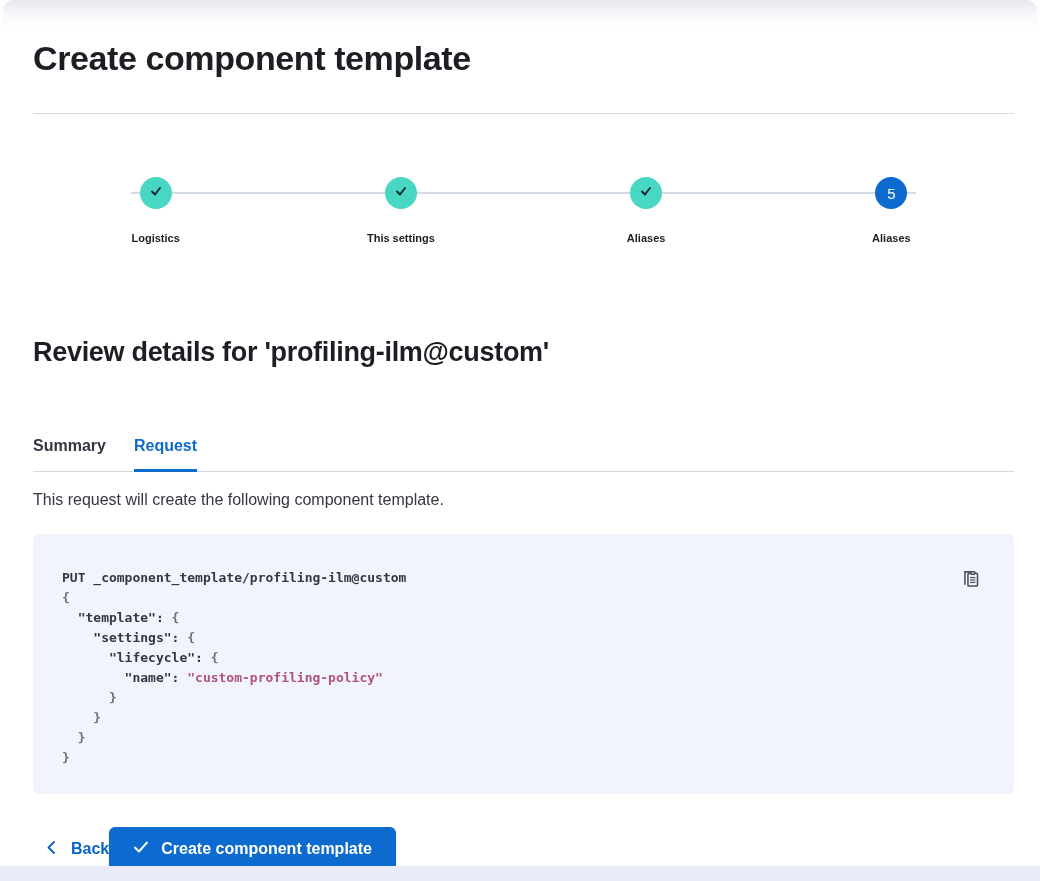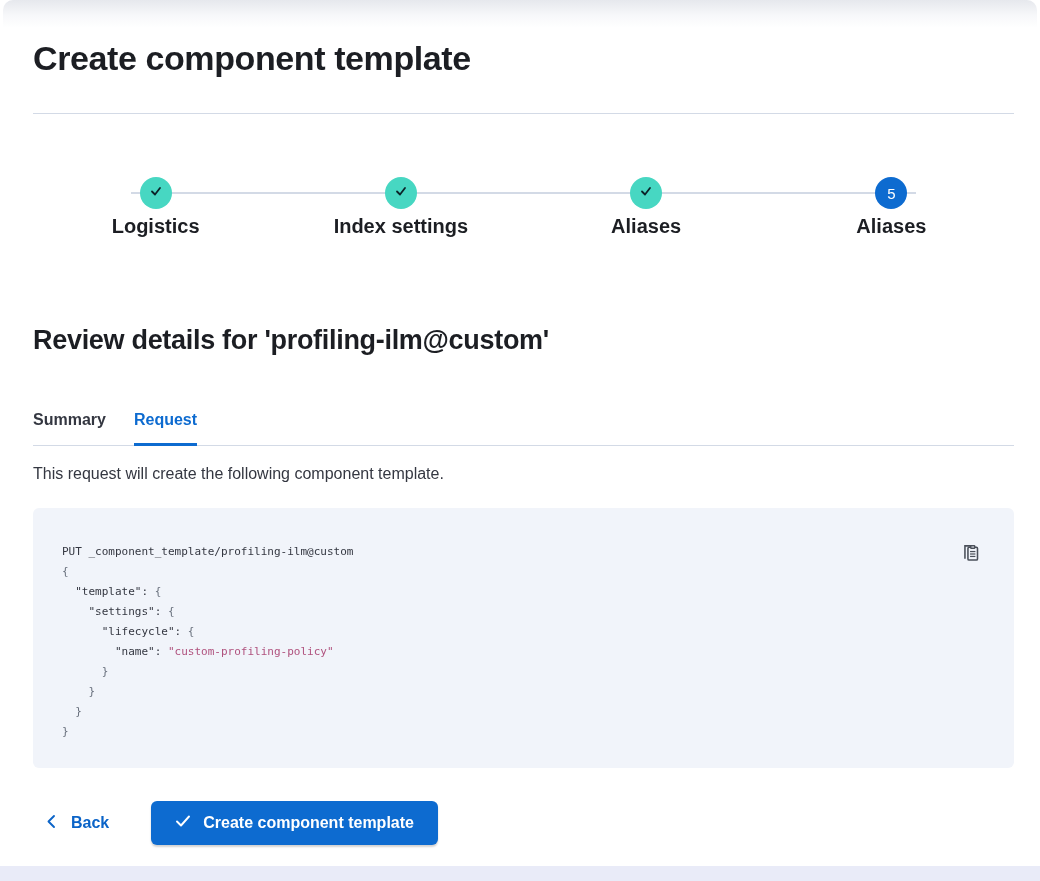--- a/index.html
+++ b/index.html
@@ -34,40 +34,40 @@
   .stepper{position:relative;margin-top:63px;display:flex;}
   .stepper-line{position:absolute;top:15px;left:98px;right:98px;height:2px;background:var(--divider);}
   .step{flex:1 1 0;display:flex;flex-direction:column;align-items:center;cursor:pointer;position:relative;}
   .step-circle{
     width:32px;height:32px;border-radius:50%;
     display:flex;align-items:center;justify-content:center;
     position:relative;z-index:1;
   }
   .step-circle.complete{background:var(--step-complete);}
   .step-circle.current{background:var(--primary);color:#fff;font-size:15px;font-weight:500;}
-  .step-label{margin-top:5px;font-size:20px;line-height:24px;font-weight:700;color:var(--ink);}
+  .step-label{margin-top:17px;font-size:11px;line-height:24px;font-weight:700;color:var(--ink);}
   
   h2.review-heading{margin-top:84px;font-size:27px;line-height:36px;font-weight:700;letter-spacing:-0.3px;color:var(--ink);}
-  .tabs{margin-top:50px;display:flex;gap:28px;border-bottom:1px solid var(--divider);}
+  .tabs{margin-top:64px;display:flex;gap:28px;border-bottom:1px solid var(--divider);}
   .tab{font-size:16px;line-height:24px;font-weight:700;padding-bottom:11px;cursor:pointer;color:var(--body-ink);border-bottom:3px solid transparent;margin-bottom:-1px;}
   .tab.active{color:var(--primary);border-bottom-color:var(--primary);}
   .desc{margin-top:16px;font-size:16px;line-height:24px;color:var(--body-ink);}
   
   .code-block{
     position:relative;margin-top:22px;background:var(--code-bg);
     border-radius:6px;padding:34px 60px 26px 29px;
   }
-  .code{font-family:"DejaVu Sans Mono", monospace;font-size:11px;line-height:20px;color:var(--body-ink);}
+  .code{font-family:"DejaVu Sans Mono", monospace;font-size:13px;line-height:20px;color:var(--body-ink);font-weight:bold;}
   .code-line{white-space:pre;}
   .seg-plain{color:var(--body-ink);}
   .seg-punct{color:var(--punct);}
   .seg-string{color:var(--code-string);}
   .copy-btn{position:absolute;top:32px;right:32px;background:none;border:none;cursor:pointer;padding:2px;line-height:0;}
   
-  .footer{margin-top:33px;display:flex;align-items:center;gap:42px;}
+  .footer{margin-top:33px;display:flex;align-items:center;}
   .back-link{margin-left:12px;display:flex;align-items:center;gap:13px;color:var(--link);font-size:16px;font-weight:600;cursor:pointer;text-decoration:none;}
   .submit-btn{
     display:flex;align-items:center;gap:12px;
     background:var(--primary);color:#fff;border:none;cursor:pointer;
     height:44px;padding:0 24px;border-radius:6px;
     font-family:"Liberation Sans", sans-serif;font-size:16px;font-weight:600;
     box-shadow:0 2px 2px rgba(0,0,0,0.18);
   }
   .bottom-strip{position:absolute;left:0;right:0;bottom:0;height:15px;background:#e9ebf8;}
 </style>
@@ -97,21 +97,21 @@
     </div>
 
     <div class="step">
       <div class="step-circle complete">
         <span>
           <svg width="16" height="16" viewBox="0 0 16 16">
               <polyline points="4,8.5 7,11.5 12,5" fill="none" stroke="#0b2328" stroke-width="1.8" stroke-linecap="round" stroke-linejoin="round"></polyline>
             </svg>
         </span>
       </div>
-      <div class="step-label">Index settings</div>
+      <div class="step-label">This settings</div>
     </div>
 
 
     <div class="step">
       <div class="step-circle complete">
         <span>
           <svg width="16" height="16" viewBox="0 0 16 16">
               <polyline points="4,8.5 7,11.5 12,5" fill="none" stroke="#0b2328" stroke-width="1.8" stroke-linecap="round" stroke-linejoin="round"></polyline>
             </svg>
         </span>

